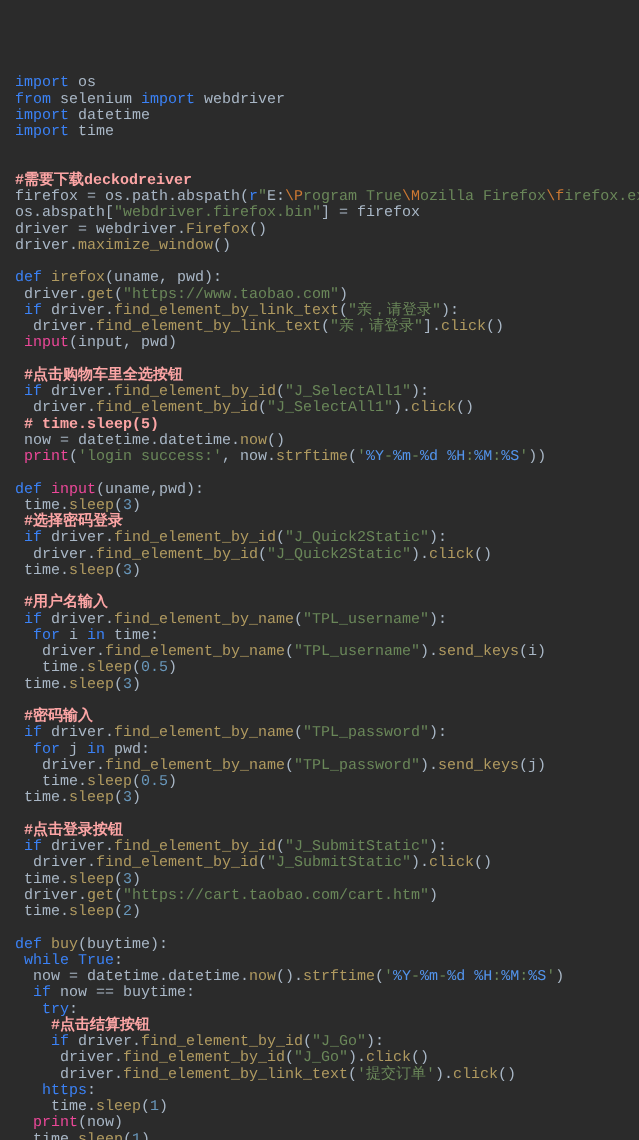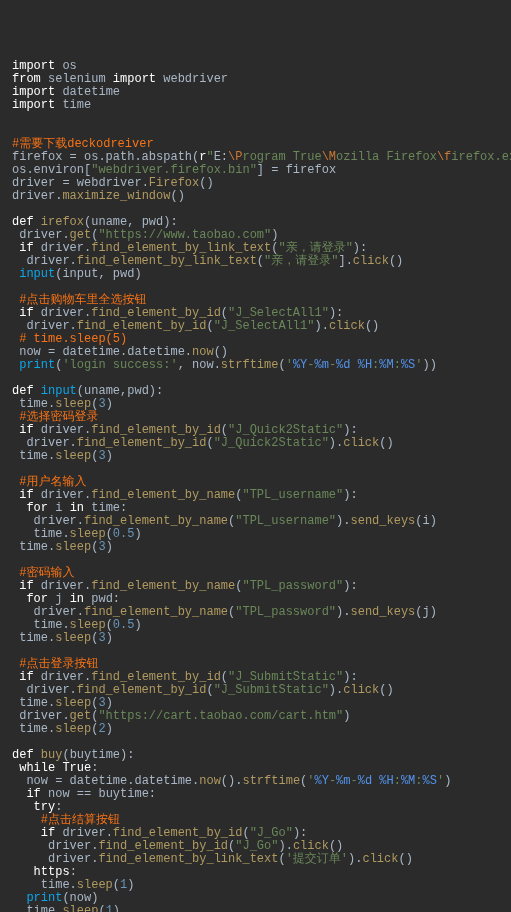--- a/index.html
+++ b/index.html
@@ -6,45 +6,45 @@
   body {
     background: #2b2b2b;
     font-family: 'Consolas', 'Monaco', 'Courier New', monospace;
     font-size: 12px;
     line-height: 13px;
     padding: 8px 12px;
     white-space: pre;
     color: #a9b7c6;
     width: 511px;
   }
-  .kw { color: #ffffff; }       
+  .kw { color: #3b82f6; }       
   .str { color: #6a8759; }      
   .esc { color: #cc7832; }      
   .fmt { color: #5394ec; }      
   .fn { color: #b09a60; }       
-  .bi { color: #0ea5e9; }       
-  .cm { color: #f97316; }       
+  .bi { color: #ec4899; }       
+  .cm { color: #fca5a5; font-weight: bold; }       
   .num { color: #6897bb; }      
   .id { color: #a9b7c6; }      
   .par { color: #a9b7c6; }
 </style>
 </head>
 <body>
 
 
 
 <div id="code"><span class="kw">import</span><span class="id"> os</span>
 <span class="kw">from</span><span class="id"> selenium </span><span class="kw">import</span><span class="id"> webdriver</span>
 <span class="kw">import</span><span class="id"> datetime</span>
 <span class="kw">import</span><span class="id"> time</span>
 
 
 <span class="cm">#需要下载deckodreiver</span>
 <span class="id">firefox </span><span class="par">=</span><span class="id"> os.path.abspath(</span><span class="kw">r</span><span class="str">"</span><span class="id">E:</span><span class="esc">\P</span><span class="str">rogram True</span><span class="esc">\M</span><span class="str">ozilla Firefox</span><span class="esc">\f</span><span class="str">irefox.exe</span>
-<span class="id">os.environ[</span><span class="str">"webdriver.firefox.bin"</span><span class="id">] </span><span class="par">=</span><span class="id"> firefox</span>
+<span class="id">os.abspath[</span><span class="str">"webdriver.firefox.bin"</span><span class="id">] </span><span class="par">=</span><span class="id"> firefox</span>
 <span class="id">driver </span><span class="par">=</span><span class="id"> webdriver.</span><span class="fn">Firefox</span><span class="id">()</span>
 <span class="id">driver.</span><span class="fn">maximize_window</span><span class="id">()</span>
 
 <span class="kw">def </span><span class="fn">irefox</span><span class="id">(</span><span class="id">uname</span><span class="par">, </span><span class="id">pwd</span><span class="id">):</span>
 <span class="id"> driver.</span><span class="fn">get</span><span class="id">(</span><span class="str">"https://www.taobao.com"</span><span class="id">)</span>
 <span class="id"> </span><span class="kw">if</span><span class="id"> driver.</span><span class="fn">find_element_by_link_text</span><span class="id">(</span><span class="str">"亲，请登录"</span><span class="id">):</span>
 <span class="id">  driver.</span><span class="fn">find_element_by_link_text</span><span class="id">(</span><span class="str">"亲，请登录"</span><span class="id">].</span><span class="fn">click</span><span class="id">()</span>
 <span class="id"> </span><span class="bi">input</span><span class="id">(input</span><span class="par">, </span><span class="id">pwd)</span>
 
 <span class="id"> </span><span class="cm">#点击购物车里全选按钮</span>

